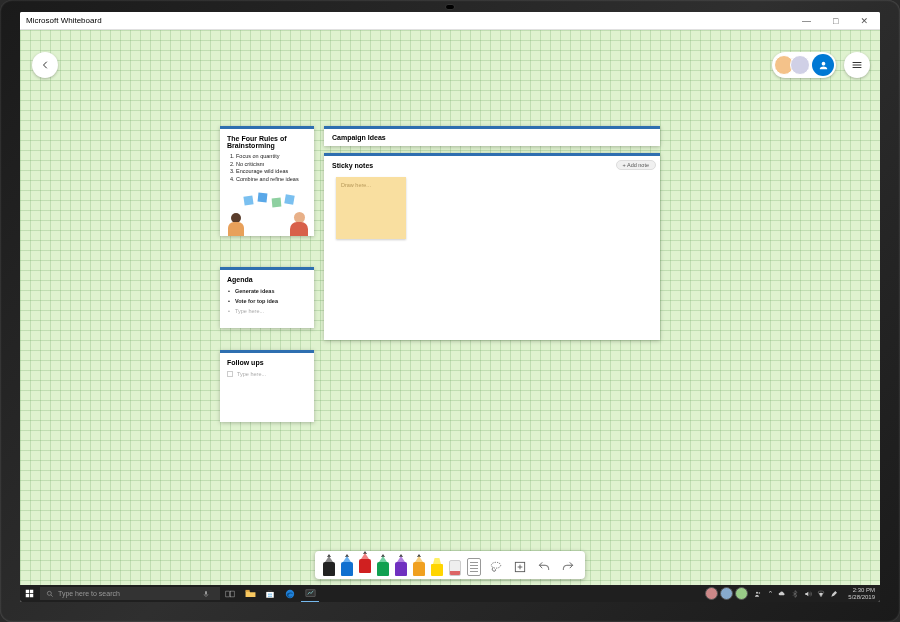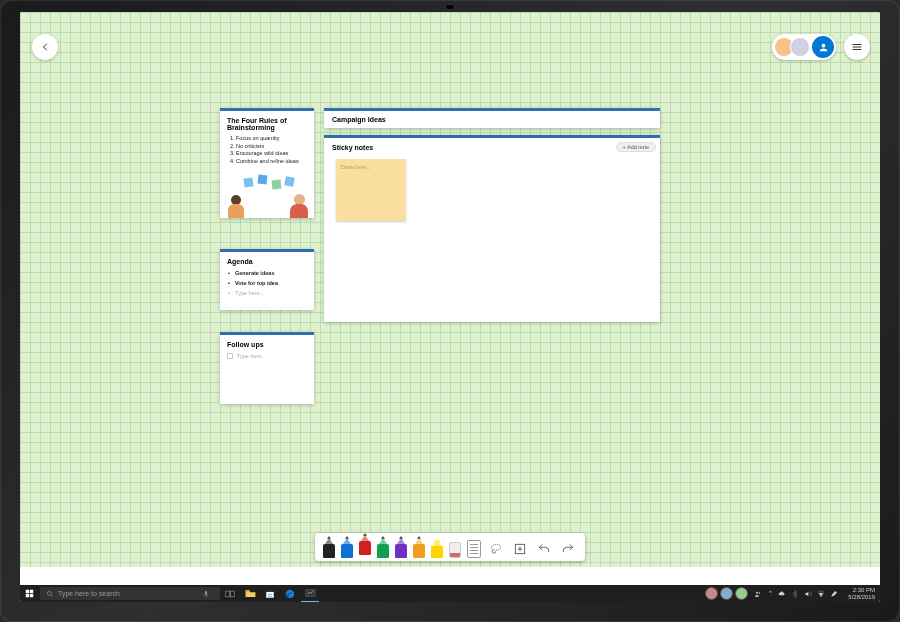--- a/index.html
+++ b/index.html
@@ -114,20 +114,29 @@
   .systray svg{width:8px;height:8px;fill:#ccc;}
   .clock{text-align:right;font-size:6px;line-height:1.1;padding:0 5px;color:#ccc;}
 </style>
 </head>
 <body>
 
 <div class="frame">
   <div class="camera"></div>
   <div class="screen">
 
+    <div class="titlebar">
+      <span>Microsoft Whiteboard</span>
+      <div class="spacer"></div>
+      <div class="winbtns">
+        <span>—</span>
+        <span>□</span>
+        <span>✕</span>
+      </div>
+    </div>
 
     <div class="canvas">
 
       <div class="btn-round back">
         <svg viewBox="0 0 24 24" width="12" height="12">
             <path d="M15 6l-6 6 6 6" stroke="#333" stroke-width="2" fill="none" stroke-linecap="round"></path>
           </svg>
       </div>
 
       <div class="collab">

